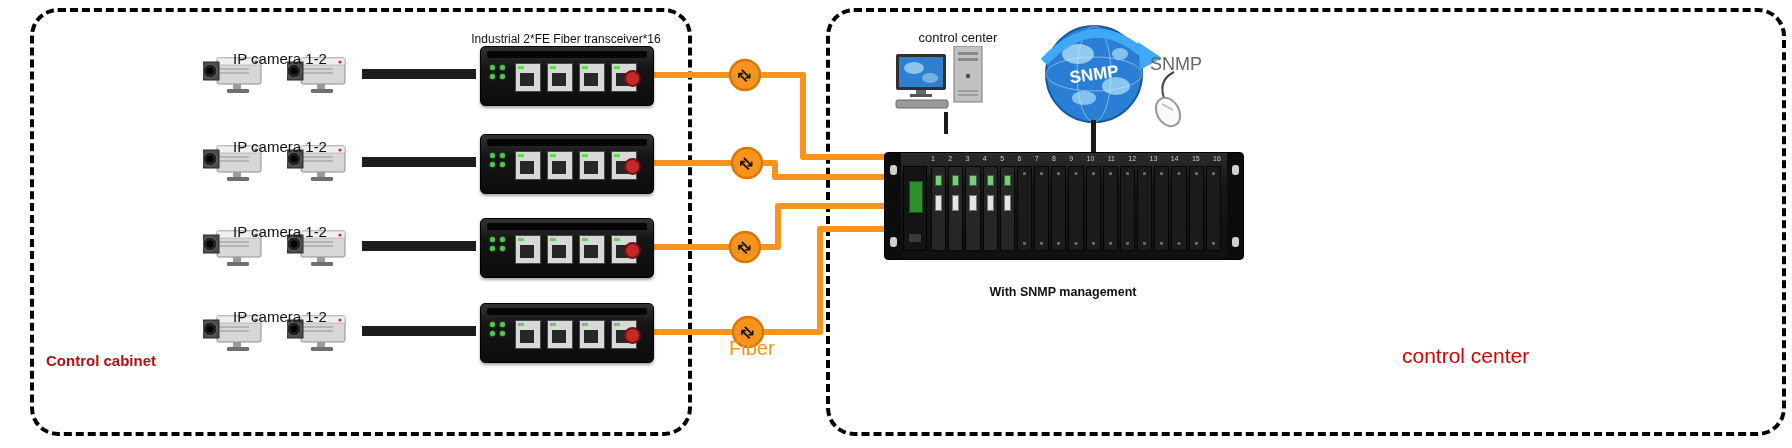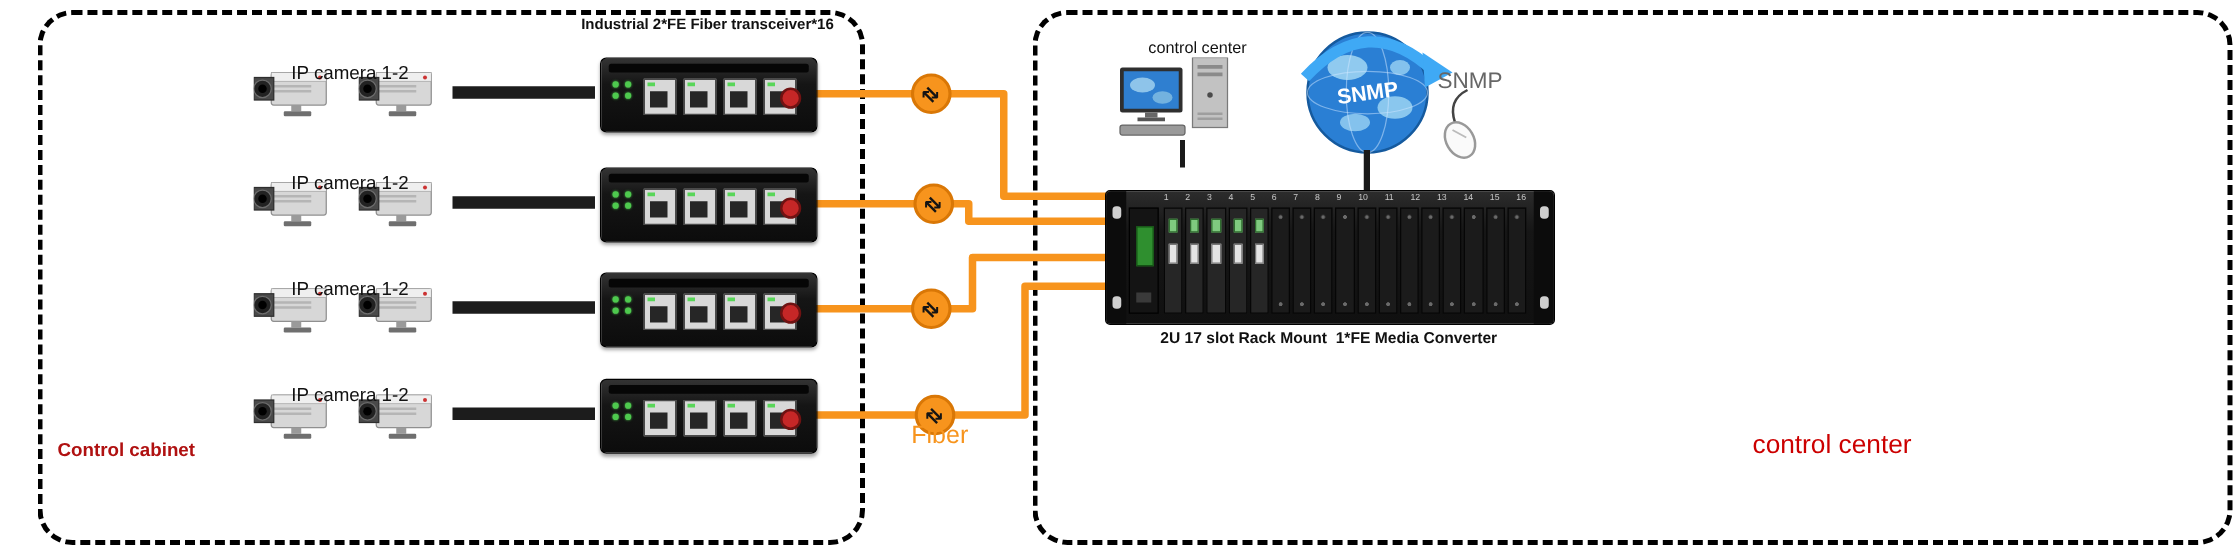--- a/index.html
+++ b/index.html
@@ -4,21 +4,21 @@
 <style>
   html,body{margin:0;padding:0;background:#fff;}
   .canvas{position:relative;width:1792px;height:448px;background:#ffffff;
           font-family:"Liberation Sans",sans-serif;overflow:hidden;}
   .dbox{position:absolute;border:4px dashed #000;border-radius:28px;background:transparent;z-index:0;}
   .box-left{left:30px;top:8px;width:654px;height:420px;}
   .box-right{left:826px;top:8px;width:952px;height:420px;}
   .overlay{position:absolute;left:0;top:0;z-index:1;pointer-events:none;}
   .lbl{position:absolute;z-index:3;white-space:pre;}
   .cam-label{width:160px;text-align:center;font-size:15px;color:#111;margin-top:24px;}
-  .tr-title{left:452px;top:12px;width:228px;text-align:center;font-size:12px;font-weight:700;color:#111;}
+  .tr-title{left:452px;top:32px;width:228px;text-align:center;font-size:12px;font-weight:400;color:#111;}
   .cabinet-label{left:46px;top:352px;font-size:15px;font-weight:700;color:#B01111;}
   .fiber-label{left:729px;top:337px;font-size:20px;font-weight:400;color:#F7941D;}
   .cc-top-label{left:898px;top:30px;width:120px;text-align:center;font-size:13px;color:#111;}
   .snmp-label{left:1150px;top:54px;font-size:18px;color:#666;}
   .cc-red-label{left:1402px;top:344px;font-size:21px;color:#CC0000;}
   .rack-cap1{left:884px;top:263px;width:358px;text-align:center;font-size:12.5px;font-weight:700;color:#111;}
   .rack-cap2{left:884px;top:285px;width:358px;text-align:center;font-size:12.5px;font-weight:700;color:#111;}
 
   .cam{position:absolute;width:64px;height:46px;z-index:2;}
 
@@ -287,17 +287,17 @@
       <div class="slot blank"></div>
       <div class="slot blank"></div>
       <div class="slot blank"></div>
       <div class="slot blank"></div>
       <div class="slot blank"></div>
       <div class="slot blank"></div>
       <div class="slot blank"></div>
     </div>
   </div>
 
-  <div class="lbl rack-cap1">2U 17 slot Rack Mount  1*FE Media Converter</div>
+  <div class="lbl rack-cap2">With SNMP management</div>
 
   <div class="lbl cc-red-label">control center</div>
 
 </div>
 
 </body></html>

